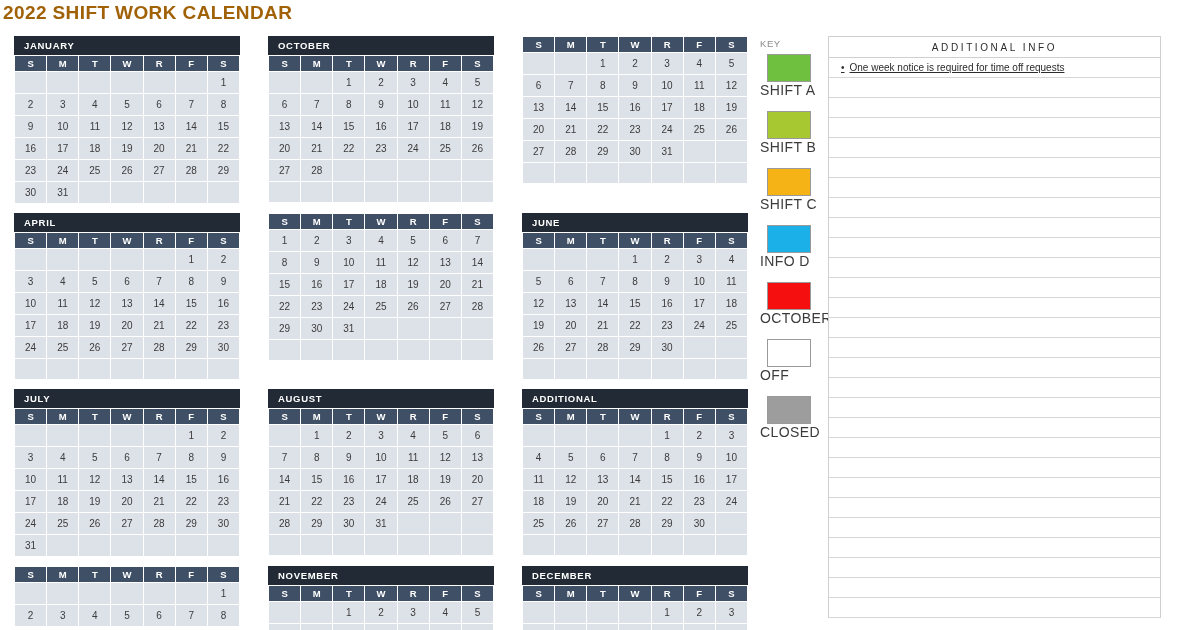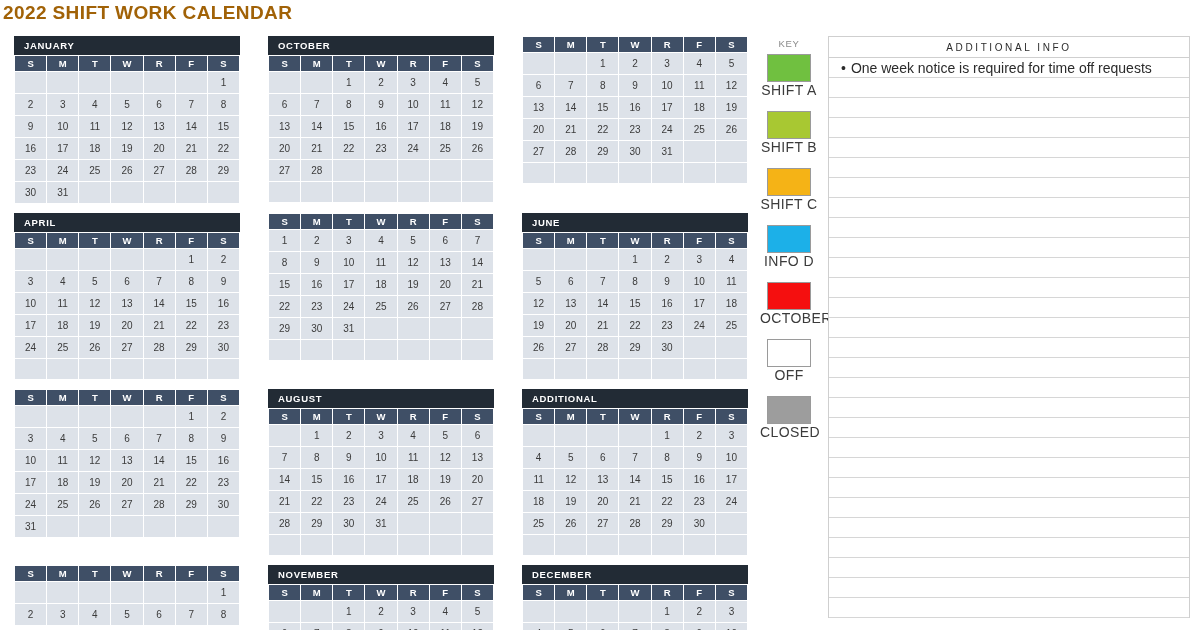--- a/index.html
+++ b/index.html
@@ -79,21 +79,20 @@
     line-height: 19px;
     font-weight: normal;
   }
   table.month-grid td.empty { color: transparent; }
 
   
   #key-column {
     position: absolute;
     left: 760px; top: 38px;
     width: 58px;
-    text-align: center;
   }
   #key-heading {
     font-size: 9.5px;
     color: #8a8a8a;
     letter-spacing: 0.6px;
     margin-bottom: 5px;
     line-height: 11px;
   }
   .key-item { margin-bottom: 15px; }
   .key-swatch {
@@ -106,46 +105,47 @@
     color: #3b3b3b;
     letter-spacing: 0.4px;
     line-height: 11px;
     white-space: nowrap;
   }
 
   
   #info-panel {
     position: absolute;
     left: 828px; top: 36px;
-    width: 362px;
+    width: 333px;
     border-left: 1px solid #cfcfcf;
     border-right: 1px solid #cfcfcf;
     border-top: 1px solid #cfcfcf;
     background: #ffffff;
   }
   #info-heading {
     height: 21px;
     line-height: 21px;
     text-align: center;
     font-size: 10px;
     letter-spacing: 2.6px;
     color: #2b2b2b;
     border-bottom: 1px solid #cfcfcf;
     background: #ffffff;
   }
   .info-row {
     height: 20px;
     line-height: 20px;
     border-bottom: 1px solid #d6d6d6;
-    font-size: 14px;
+    font-size: 10px;
     color: #2b2b2b;
     padding-left: 12px;
     white-space: nowrap;
     overflow: hidden;
     background: #ffffff;
+    text-decoration: underline;
   }
   .info-row .bullet { margin-right: 5px; }
 </style>
 </head>
 <body>
 
 <div id="page">
 
   <div id="page-title">2022 SHIFT WORK CALENDAR</div>
 
@@ -579,20 +579,21 @@
                 <td class="empty"></td>
                 <td class="empty"></td>
                 <td class="empty"></td>
               </tr>
             </tbody>
           </table>
         </div>
       </div>
       <div class="cal-row">
         <div class="month">
+          <div class="month-title">JULY</div>
           <table class="month-grid">
             <thead>
               <tr>
                 <th>S</th>
                 <th>M</th>
                 <th>T</th>
                 <th>W</th>
                 <th>R</th>
                 <th>F</th>
                 <th>S</th>

